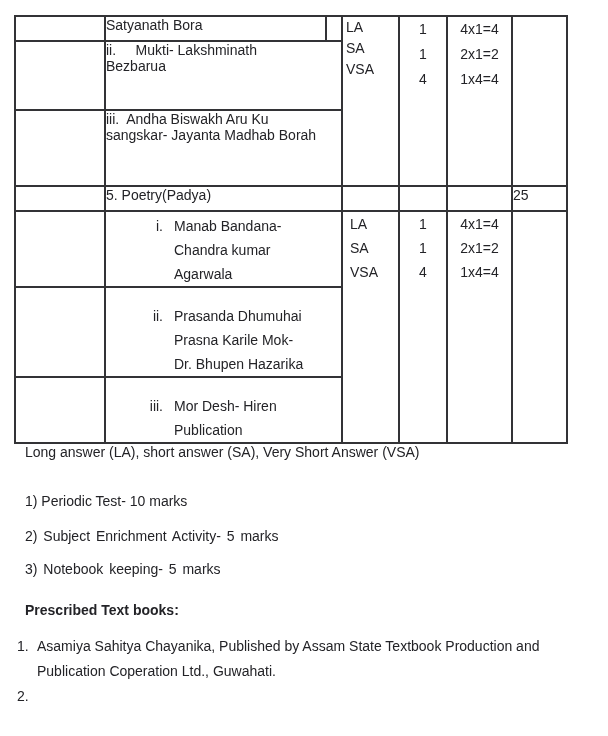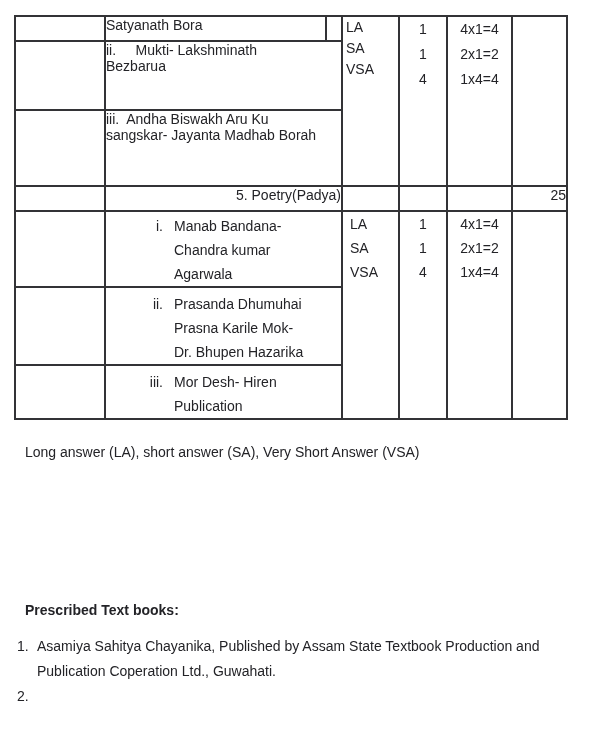--- a/index.html
+++ b/index.html
@@ -7,21 +7,21 @@
     position:relative; width:608px; height:736px; background:#ffffff;
     font-family:"Liberation Sans", sans-serif; font-size:14px; color:#232327;
     overflow:hidden;
   }
   table.syllabus {
     position:absolute; left:14px; top:15px; width:552px;
     border-collapse:collapse; table-layout:fixed;
   }
   table.syllabus td { border:2px solid #333336; vertical-align:top; padding:0; overflow:hidden; }
   tr.r1 { height:25px; } tr.r2 { height:69px; } tr.r3 { height:76px; }
-  tr.r4 { height:25px;text-align:right; } tr.r5 { height:71px; } tr.r6 { height:73px; } tr.r7 { height:48px; }
+  tr.r4 { height:25px; } tr.r5 { height:71px; } tr.r6 { height:73px; } tr.r7 { height:48px; }
 
   .c-text { padding:2px 4px 0 9px; line-height:16px; white-space:pre-wrap;margin-top:40px; }
   .r1c2  { padding:2px 4px 0 27px; line-height:16px; }
   .c-title { padding:3px 0 0 5px; }
   .c-marks { padding:3px 0 0 4px; }
 
   .types-up { padding-top:8px; }
   .types-up div { line-height:21px; padding-left:3px; }
   .counts-up { padding-top:0px; text-align:center; }
   .counts-up div { line-height:25px; }
@@ -29,21 +29,21 @@
   .calc-up div { line-height:25px; }
 
   .types-lo { padding-top:8px; }
   .types-lo div { line-height:24px; padding-left:7px; }
   .counts-lo { padding-top:13px; text-align:center; }
   .counts-lo div { line-height:24px; }
   .calc-lo { padding-top:14px; text-align:center; }
   .calc-lo div { line-height:24px; }
 
   .poem { display:flex; padding:2px 0 0 42px; line-height:24px; }
-  .r6 .poem, .r7 .poem { padding-top:4px; }
+  .r6 .poem, .r7 .poem { padding-top:16px; }
   .pnum { flex:none; width:15px; text-align:right; margin-right:11px; }
   .plines { white-space:pre-wrap; }
 
   
   .seg-row1 { position:absolute; left:325px; top:16px; width:2px; height:24px; background:#333336; }
 
   .note { position:absolute; left:25px; white-space:pre-wrap; }
   .answer-key { top:416px;margin-top:28px; }
   .ia-heading { top:458px; font-weight:bold; }
   .n1 { top:493px; }
@@ -159,20 +159,23 @@
 Publication</div>
           </div>
         </td>
       </tr>
     </tbody>
   </table>
 
   <div class="note answer-key">Long answer (LA), short answer (SA), Very Short Answer (VSA)</div>
 
 
+  <div class="note n1">1) Periodic Test- 10 marks</div>
+  <div class="note n2">2) Subject Enrichment Activity- 5 marks</div>
+  <div class="note n3">3) Notebook keeping- 5 marks</div>
 
   <div class="note books-heading">Prescribed Text books:</div>
 
   <div class="book b1">
     <span class="bnum">1.</span>
     <div class="btext">Asamiya Sahitya Chayanika, Published by Assam State Textbook Production and
 Publication Coperation Ltd., Guwahati.</div>
   </div>
 
   <div class="book b2">

